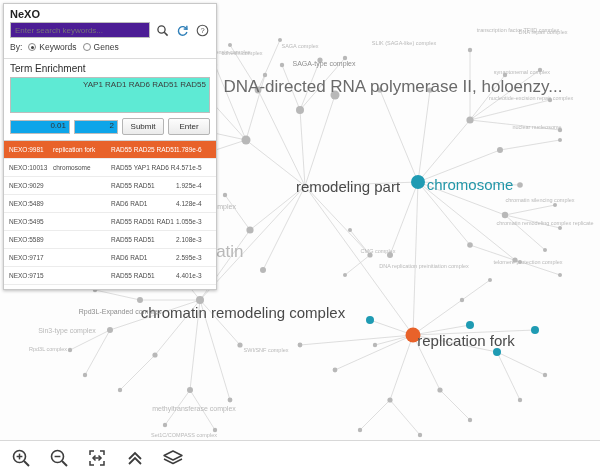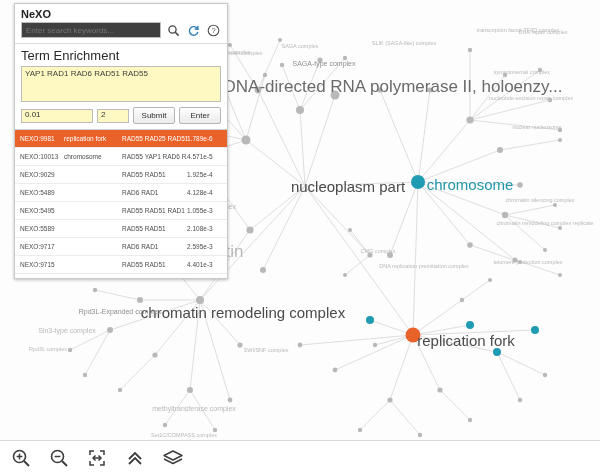--- a/index.html
+++ b/index.html
@@ -52,21 +52,21 @@
   }
   .node-label.accent {
     color: #2196a8;
   }
   .node-label.faint {
     color: #b9b9b9;
   }
   
   #panel {
     position: absolute;
-    left: 14px; top: 3px;
+    left: 3px; top: 3px;
     width: 212px;
     background: #ffffff;
     border: 1px solid #c8c8c8;
     box-shadow: 0 1px 3px rgba(0,0,0,0.25);
     font-size: 9px;
     color: #333;
   }
   #panel-title {
     padding: 4px 6px 2px 6px;
     font-size: 11px;
@@ -76,21 +76,21 @@
   .panel-row {
     padding: 0 6px 4px 6px;
     display: flex;
     align-items: center;
     gap: 4px;
   }
   #search-input {
     flex: 1;
     height: 16px;
     border: 1px solid #bdbdbd;
-    background: #404040;
+    background: #4c1d95;
     font-size: 8px;
     color: #8b8b8b;
     padding: 0 4px;
     box-sizing: border-box;
     outline: none;
     font-family: "Liberation Sans", sans-serif;
   }
   .icon-btn {
     width: 16px; height: 16px;
     display: inline-flex;
@@ -128,50 +128,52 @@
     width: 3px; height: 3px;
     border-radius: 50%;
     background: #444;
   }
   .section-sep {
     border-top: 1px solid #dcdcdc;
     margin: 1px 0 0 0;
   }
   #term-enrichment-title {
     padding: 4px 6px 3px 6px;
-    font-size: 13px;
+    font-size: 10px;
     color: #2b2b2b;
   }
   #gene-textarea {
     margin: 0 6px 5px 6px;
     height: 36px;
     border: 1px solid #bdbdbd;
-    background: #fef9c3;
+    background: #5eead4;
     font-size: 8px;
     color: #3c3c3c;
     padding: 2px 3px;
     box-sizing: border-box;
     overflow: hidden;
     cursor: text;
+    text-align: right;
   }
   .form-row {
     padding: 0 6px 5px 6px;
     display: flex;
     align-items: center;
     gap: 4px;
   }
   .small-input {
-    width: 72px;
+    width: 60px;
     height: 14px;
     border: 1px solid #bdbdbd;
     font-size: 8px;
     color: #333;
     padding: 0 3px;
     box-sizing: border-box;
-    background: #fef9c3;
+    background: #0ea5e9;
+    text-align: right;
   }
   .small-input.wide { flex: 1; }
   .btn {
     height: 15px;
     min-width: 30px;
     border: 1px solid #b5b5b5;
     border-radius: 2px;
     background: linear-gradient(#fdfdfd, #ebebeb);
     font-size: 8px;
     color: #2d2d2d;
@@ -401,21 +403,21 @@
           <circle cx="470" cy="325" r="4"></circle>
           <circle cx="497" cy="352" r="4"></circle>
           <circle cx="535" cy="330" r="4"></circle>
         </g>
 
         <circle cx="413" cy="335" r="7.5" fill="#e8622a"></circle>
       </g>
     </svg>
     <div id="net-labels">
         <div class="node-label big accent" style="left: 470px; top: 184px;">chromosome</div>
-        <div class="node-label big" style="left: 348px; top: 186px;">nucleoplasm part</div>
+        <div class="node-label big" style="left: 348px; top: 186px;">remodeling part</div>
         <div class="node-label med" style="left: 393px; top: 87px;">DNA-directed RNA polymerase II, holoenzy...</div>
         <div class="node-label big" style="left: 243px; top: 312px;">chromatin remodeling complex</div>
         <div class="node-label big" style="left: 466px; top: 340px;">replication fork</div>
         <div class="node-label med faint" style="left: 176px; top: 252px;">nuclear chromatin</div>
         <div class="node-label sm" style="left: 324px; top: 63px;">SAGA-type complex</div>
         <div class="node-label tiny faint" style="left: 300px; top: 46px;">SAGA complex</div>
         <div class="node-label tiny faint" style="left: 404px; top: 43px;">SLIK (SAGA-like) complex</div>
         <div class="node-label tiny faint" style="left: 518px; top: 30px;">transcription factor TFIID complex</div>
         <div class="node-label tiny faint" style="left: 543px; top: 32px;">DNA repair complex</div>
         <div class="node-label tiny faint" style="left: 531px; top: 98px;">nucleotide-excision repair complex</div>
@@ -457,20 +459,31 @@
           </svg>
       </span>
       <span class="icon-btn">
         <svg width="13" height="13" viewBox="0 0 13 13">
             <circle cx="6.5" cy="6.5" r="5.3" fill="none" stroke="#555" stroke-width="1.1"></circle>
             <text x="6.5" y="9.4" font-size="7.5" text-anchor="middle" fill="#555" font-family="Liberation Sans, sans-serif">?</text>
           </svg>
       </span>
     </div>
 
+    <div class="radio-row">
+      <span>By:</span>
+      <span class="radio checked">
+        <span class="dot"></span>
+        <span>Keywords</span>
+      </span>
+      <span class="radio">
+        <span class="dot"></span>
+        <span>Genes</span>
+      </span>
+    </div>
 
     <div class="section-sep"></div>
 
     <div id="term-enrichment-title">Term Enrichment</div>
 
     <div id="gene-textarea">YAP1 RAD1 RAD6 RAD51 RAD55</div>
 
     <div class="form-row">
       <div class="small-input">0.01</div>
       <div class="small-input wide">2</div>

